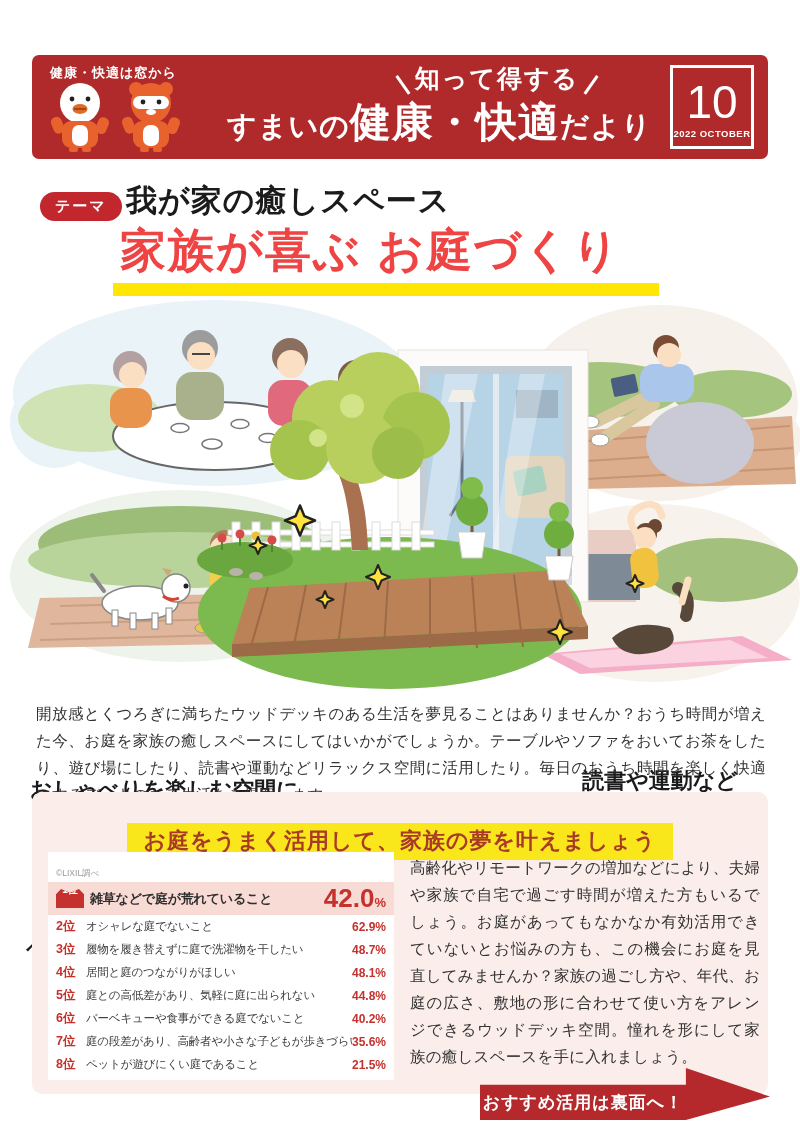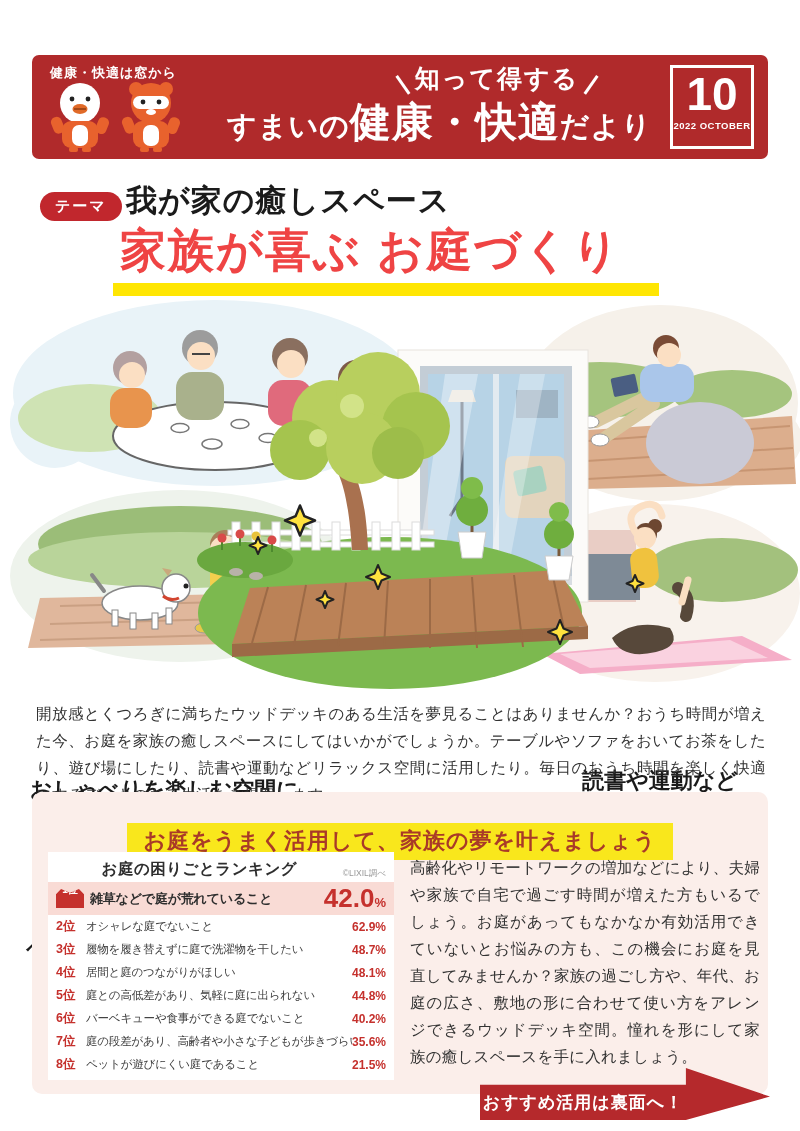--- a/index.html
+++ b/index.html
@@ -16,21 +16,21 @@
            font-size:25px; font-weight:800; letter-spacing:2px; }
   .slash { display:inline-block; width:3px; height:22px; background:#fff; vertical-align:middle; margin:0 14px; }
   .slash.l { transform:rotate(-35deg) translateY(6px); }
   .slash.r { transform:rotate(35deg) translateY(6px); }
   .main-title { position:absolute; left:170px; top:40px; width:475px; text-align:center;
                 font-weight:800; white-space:nowrap; }
   .t-sm { font-size:29px; letter-spacing:1px; }
   .t-lg { font-size:41px; letter-spacing:1px; }
   .month-box { position:absolute; left:638px; top:10px; width:84px; height:84px;
                border:3px solid #fff; text-align:center; }
-  .month-num { font-size:46px; font-weight:700; line-height:52px; margin-top:0; }
+  .month-num { font-size:46px; font-weight:400; line-height:52px; margin-top:8px; }
   .month-label { font-size:9.5px; font-weight:bold; letter-spacing:.5px; }
 
   
   .theme { position:absolute; left:0; top:178px; width:800px; height:120px; }
   .theme-badge { position:absolute; left:40px; top:14px; background:#c1272d; color:#fff;
                  font-size:15px; font-weight:bold; letter-spacing:2px; padding:5px 15px; border-radius:17px; }
   .theme-sub { position:absolute; left:126px; top:2px; font-size:31px; font-weight:800; color:#1b1b1b; letter-spacing:1px;}
   .yellow-bar { position:absolute; left:113px; top:105px; width:546px; height:13px; background:#ffe603; }
   .theme-title { position:absolute; left:120px; top:42px; font-size:46px; font-weight:800;
                  color:#ef4444; letter-spacing:2px; white-space:nowrap; }
@@ -349,21 +349,20 @@
 
   <p class="intro">開放感とくつろぎに満ちたウッドデッキのある生活を夢見ることはありませんか？おうち時間が増えた今、お庭を家族の癒しスペースにしてはいかがでしょうか。テーブルやソファをおいてお茶をしたり、遊び場にしたり、読書や運動などリラックス空間に活用したり。毎日のおうち時間を楽しく快適にするデッキのある生活をご提案します。</p>
 
   <section class="feature">
     <div class="feature-heading">
       <span class="hl">お庭をうまく活用して、家族の夢を叶えましょう</span>
     </div>
 
     <div class="ranking-card">
       <div class="rank-head">
-        <span class="rank-title">お庭の困りごとランキング</span>
         <span class="rank-source">©LIXIL調べ</span>
       </div>
 
       <div class="rank-row top">
         <span class="rank-badge">1位</span>
         <span class="rank-label">雑草などで庭が荒れていること</span>
         <span class="rank-value"><span>42.0</span><span class="pct">%</span></span>
       </div>
       <div class="rank-row">
         <span class="rank-no">2位</span>

